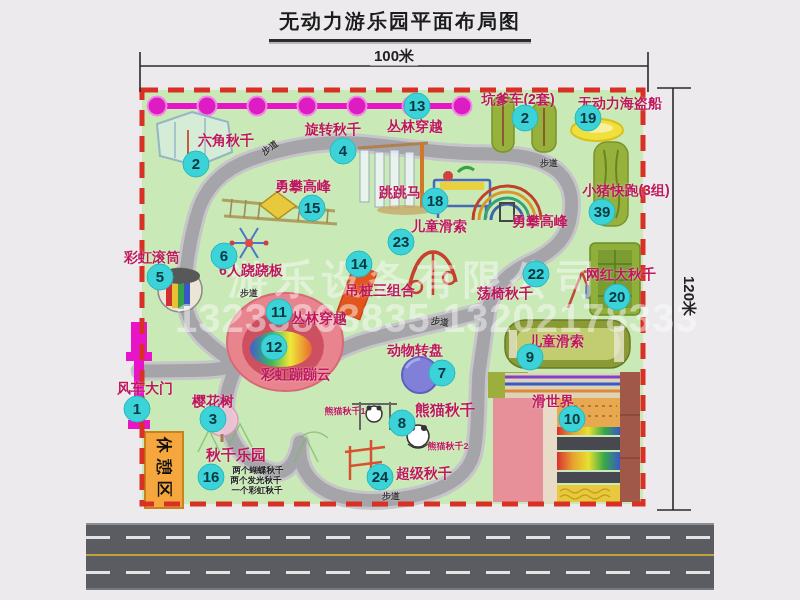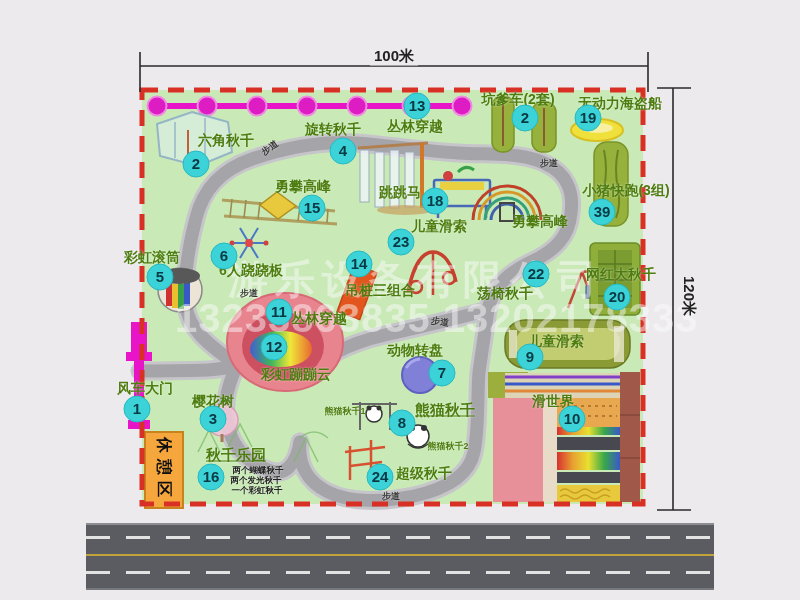--- a/index.html
+++ b/index.html
@@ -11,22 +11,22 @@
   .title{display:inline-block;font-size:20px;font-weight:bold;color:#1c1c1c;letter-spacing:2px;
          padding:0 10px 4px 10px;border-bottom:3px solid #2b2b2b;box-shadow:0 2px 0 rgba(140,140,140,.55);}
   
   #mapsvg{position:absolute;left:0;top:0;z-index:1;}
   
   .wm{position:absolute;color:rgba(250,250,252,.48);font-weight:bold;white-space:nowrap;z-index:2;pointer-events:none;}
   .wm.company{left:228px;top:252px;font-size:40px;letter-spacing:7px;}
   .wm.phone{left:175px;top:296px;font-size:40px;letter-spacing:1px;}
   
   .lb{position:absolute;transform:translate(-50%,-50%);white-space:nowrap;font-weight:bold;
-      font-size:14px;color:#4d7c0f;z-index:3;text-shadow:0 0 2px rgba(255,255,255,.65);}
-  .lb.big{font-size:15px;text-decoration:underline;}
+      font-size:14px;color:#be185d;z-index:3;text-shadow:0 0 2px rgba(255,255,255,.65);}
+  .lb.big{font-size:15px;}
   .lb.sm{font-size:9px;}
   .lb.note{font-size:8.5px;color:#222;}
   .lb.pd{font-size:9px;color:#333;}
   .mk{position:absolute;width:27px;height:27px;border-radius:50%;background:#3bd2d8;
       border:1px solid #27b9c2;box-sizing:border-box;color:#093a44;font-weight:bold;font-size:15px;
       line-height:24px;text-align:center;transform:translate(-50%,-50%);z-index:4;}
   
   .rest{position:absolute;left:163px;top:470px;transform:translate(-50%,-50%) rotate(90deg);
         font-size:16px;font-weight:bold;letter-spacing:6px;color:#101010;z-index:3;}
   
@@ -41,20 +41,23 @@
   .road .dash.bot{top:46px;}
   .road .yellow{position:absolute;left:0;top:29px;width:100%;height:2px;background:#c2a23a;}
   .road .road-label{position:absolute;left:0;top:50%;width:100%;transform:translateY(-54%);
         text-align:center;font-size:31px;font-weight:bold;color:#16161a;letter-spacing:30px;text-indent:30px;}
 </style>
 </head>
 <body>
 
 <div id="stage">
 
+  <div class="title-wrap">
+    <span class="title">无动力游乐园平面布局图</span>
+  </div>
 
   <svg id="mapsvg" width="800" height="600" viewBox="0 0 800 600">
     <defs>
       <linearGradient id="rainbowH" x1="0" y1="0" x2="1" y2="0">
         <stop offset="0" stop-color="#d83030"></stop>
           <stop offset="0.25" stop-color="#e8a030"></stop>
         <stop offset="0.5" stop-color="#e8e030"></stop>
           <stop offset="0.75" stop-color="#38a848"></stop>
         <stop offset="1" stop-color="#3858c8"></stop>
       </linearGradient>

